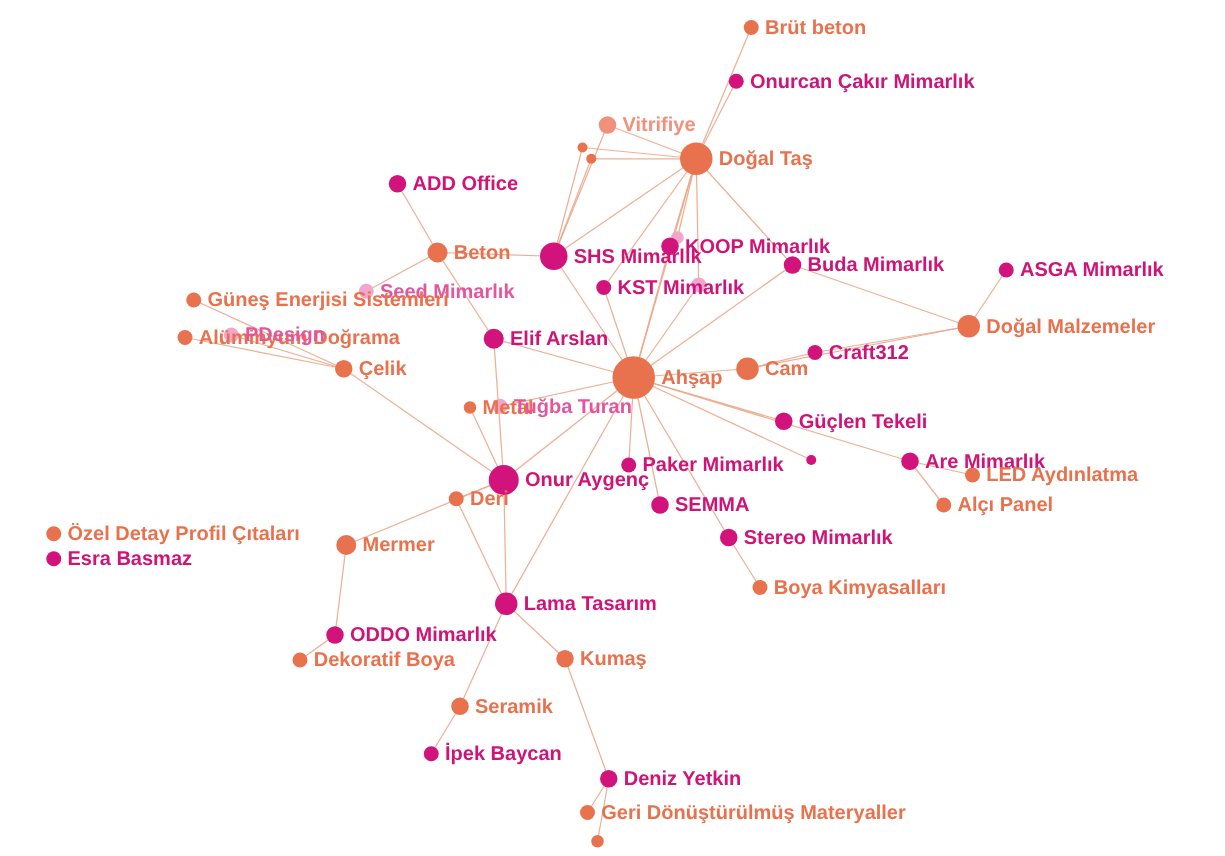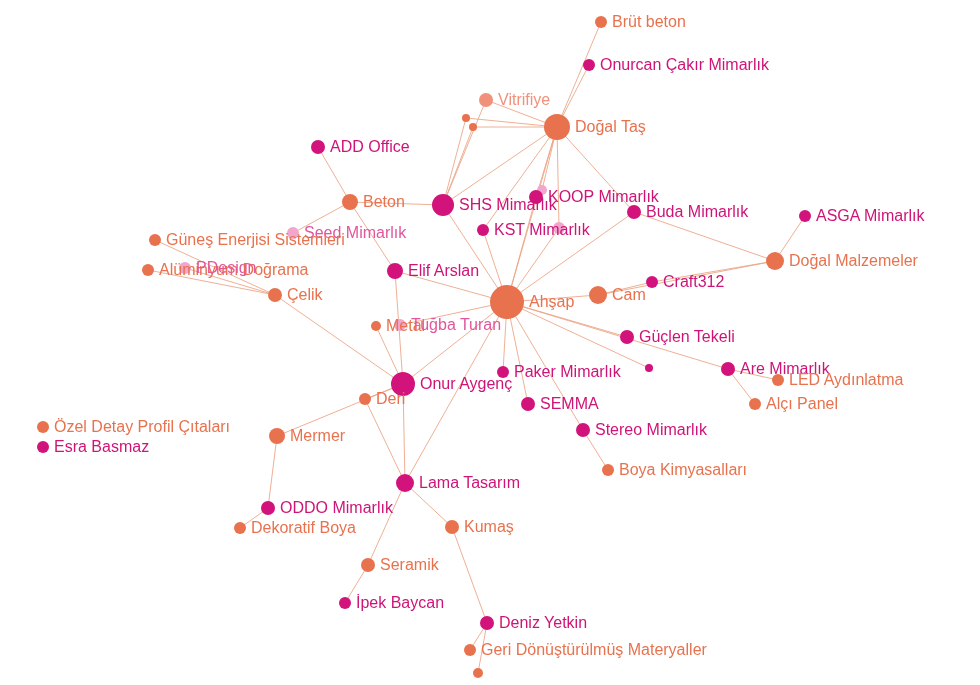--- a/index.html
+++ b/index.html
@@ -7,20 +7,21 @@
     padding: 0;
     background: #ffffff;
   }
   .stage {
     position: relative;
     width: 980px;
     height: 685px;
     background: #ffffff;
     overflow: hidden;
     font-family: "Liberation Sans", sans-serif;
+    font-weight: bold;
   }
   svg { display: block; }
   .edge { stroke-width: 1; fill: none; opacity: 0.85; }
   .node { cursor: pointer; }
   .node-label {
     font-family: "Liberation Sans", sans-serif;
     font-size: 16px;
     pointer-events: none;
   }
 </style>

